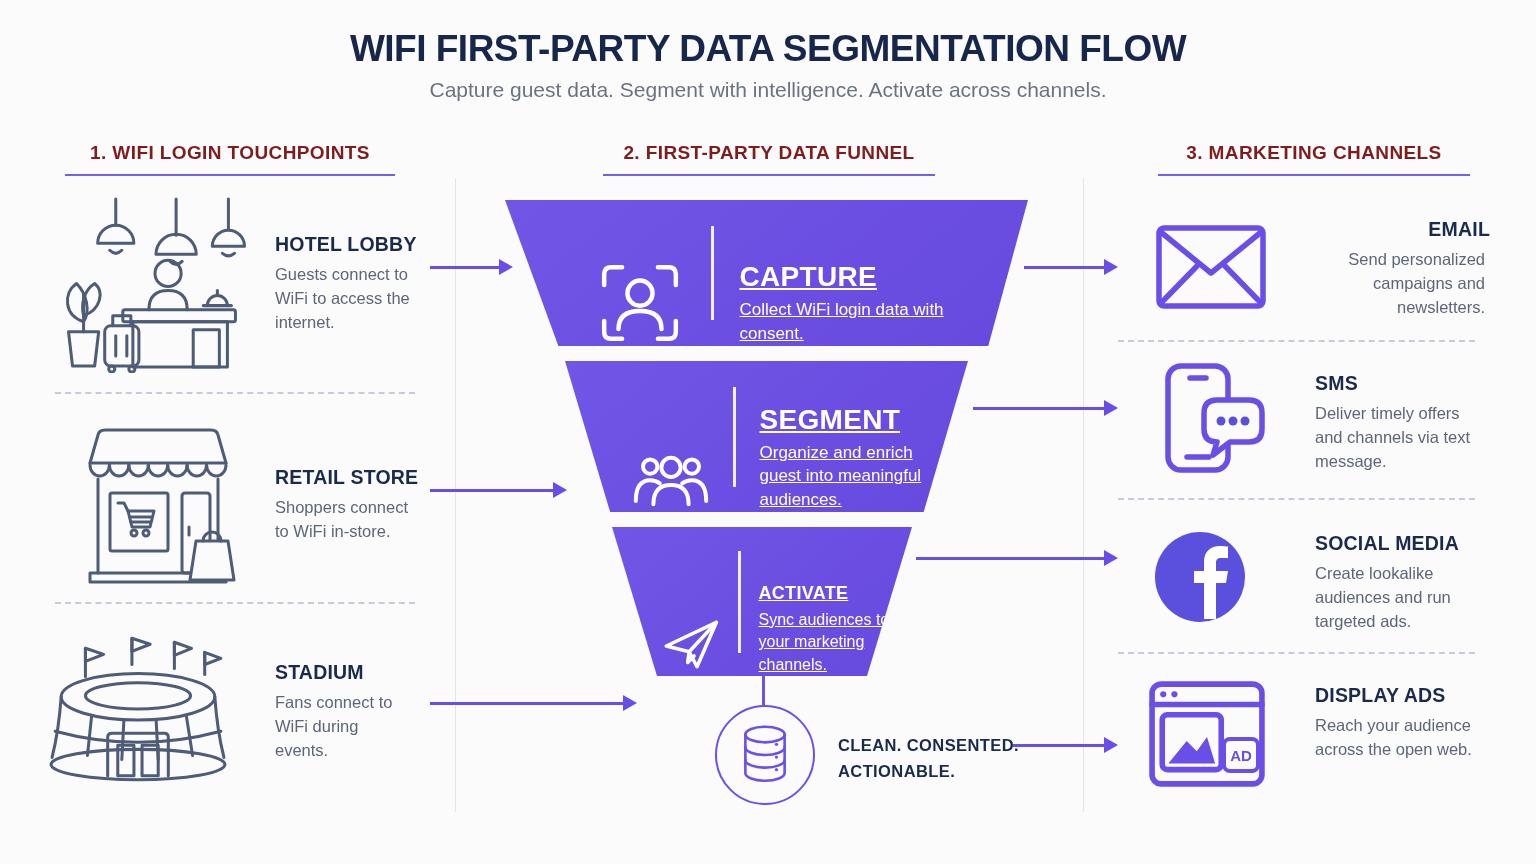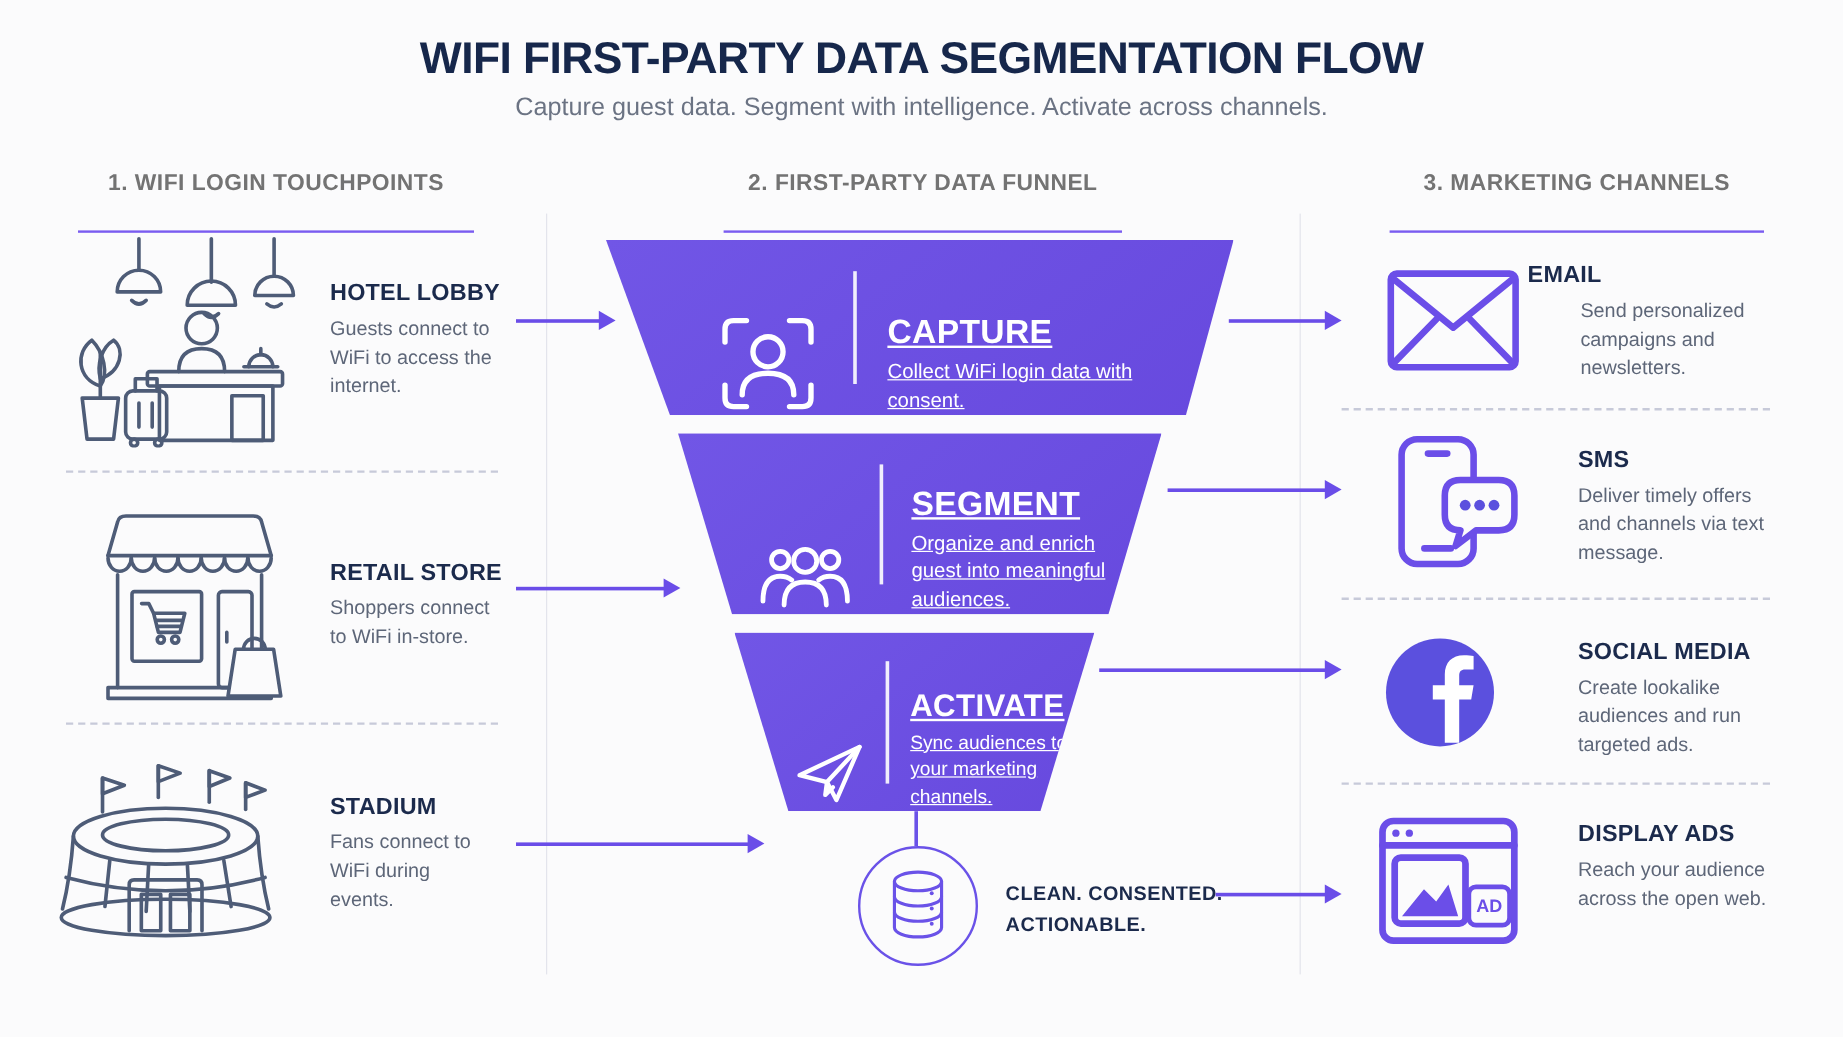--- a/index.html
+++ b/index.html
@@ -8,22 +8,22 @@
     background:#fbfbfc;overflow:hidden;
     font-family:"Liberation Sans",sans-serif;color:#1b2a4c;
   }
   
   .main-title{position:absolute;top:28px;left:0;width:100%;text-align:center;
     font-size:37px;font-weight:800;letter-spacing:-.5px;color:#16274b;margin:0;}
   .subtitle{position:absolute;top:78px;left:0;width:100%;text-align:center;
     font-size:21px;color:#6b7383;margin:0;}
   
   .sec-head{position:absolute;top:142px;text-align:center;
-    font-size:19px;font-weight:800;letter-spacing:.4px;color:#737373;
-    border-bottom:2.5px solid #7a5cf0;padding-bottom:28px;}
+    font-size:19px;font-weight:800;letter-spacing:.4px;color:#7f1d1d;
+    border-bottom:2.5px solid #7a5cf0;padding-bottom:10px;}
   .sec-head.left{left:65px;width:330px;}
   .sec-head.mid{left:603px;width:332px;}
   .sec-head.right{left:1158px;width:312px;}
   
   .vsep{position:absolute;top:178px;height:634px;width:1px;background:#e3e4ec;}
   .vsep.l{left:455px;} .vsep.r{left:1083px;}
   
   .dash{position:absolute;border-top:2px dashed #c7cad9;}
   
   .blk-title{font-size:19.5px;font-weight:800;color:#1b2a4c;letter-spacing:.2px;}
@@ -38,21 +38,21 @@
   .trap.capture{left:505px;top:200px;width:523px;height:146px;
     clip-path:polygon(0 0,100% 0,92.4% 100%,10.2% 100%);padding-left:92px;box-sizing:border-box;}
   .trap.segment{left:565px;top:361px;width:403px;height:151px;
     clip-path:polygon(0 0,100% 0,89% 100%,11.2% 100%);padding-left:66px;box-sizing:border-box;}
   .trap.activate{left:612px;top:527px;width:300px;height:149px;
     clip-path:polygon(0 0,100% 0,85% 100%,15% 100%);padding-left:50px;box-sizing:border-box;}
   .trap-divider{width:2.5px;background:rgba(255,255,255,.9);align-self:center;}
   .trap .wht{stroke:#fff;fill:none;stroke-width:5;stroke-linecap:round;stroke-linejoin:round;}
   .trap-title{font-size:28px;font-weight:800;letter-spacing:.3px;}
   .trap-desc{font-size:17px;line-height:1.4;margin-top:5px;}
-  .trap.activate .trap-title{font-size:26px;margin-top:45px;}
+  .trap.activate .trap-title{font-size:18px;margin-top:45px;}
   .trap.activate .trap-desc{font-size:16px;max-width:138px;}
   
   .connector{position:absolute;left:762px;top:676px;width:2.5px;height:29px;background:#6a52e8;}
   .db-circle{position:absolute;left:715px;top:705px;width:96px;height:96px;border:2.5px solid #6a52e8;
     border-radius:50%;display:flex;align-items:center;justify-content:center;background:#fbfbfc;}
   .db-circle svg{width:54px;height:64px;}
   .out-label{position:absolute;left:838px;top:732px;font-size:16.5px;font-weight:800;
     color:#1b2a4c;letter-spacing:.4px;line-height:1.6;}
   
   .arrow{position:absolute;height:3px;background:#6a4de8;}
@@ -273,23 +273,23 @@
   <div class="abs icon-box" style="left:1155px;top:224px;width:112px;height:86px;">
     <svg viewBox="0 0 112 86">
       <g class="purple-ic">
         <rect x="4" y="4" width="104" height="78" rx="5"></rect>
         <path d="M7 9 L56 49 L105 9"></path>
         <path d="M7 78 L42 42"></path>
           <path d="M105 78 L70 42"></path>
       </g>
     </svg>
   </div>
-  <div class="abs" style="left:1273px;top:218px;width:175px;">
+  <div class="abs" style="left:1315px;top:218px;width:175px;text-align:right;">
     <div class="blk-title">EMAIL</div>
-    <div class="blk-desc" style="width:170px;margin-left:44px;">Send personalized campaigns and newsletters.</div>
+    <div class="blk-desc" style="width:170px;">Send personalized campaigns and newsletters.</div>
   </div>
   <div class="dash" style="left:1118px;top:340px;width:357px;"></div>
 
   <div class="abs icon-box" style="left:1160px;top:362px;width:112px;height:112px;">
     <svg viewBox="0 0 112 112">
       <g class="purple-ic" stroke-width="5">
         <rect x="8" y="4" width="60" height="104" rx="13"></rect>
         <line x1="30" y1="16" x2="46" y2="16"></line>
         <line x1="27" y1="95" x2="49" y2="95"></line>
         <path d="M57 38 H89 Q102 38 102 51 V67 Q102 80 89 80 H70 L53 93 L57 80 Q44 80 44 67 V51 Q44 38 57 38 Z" fill="#fbfbfc"></path>

